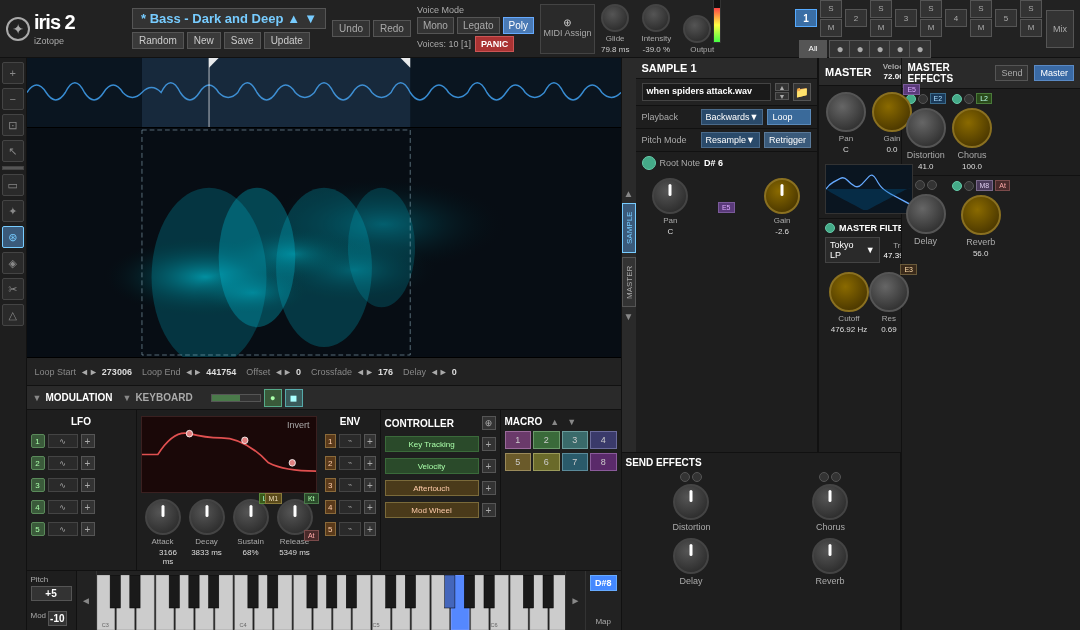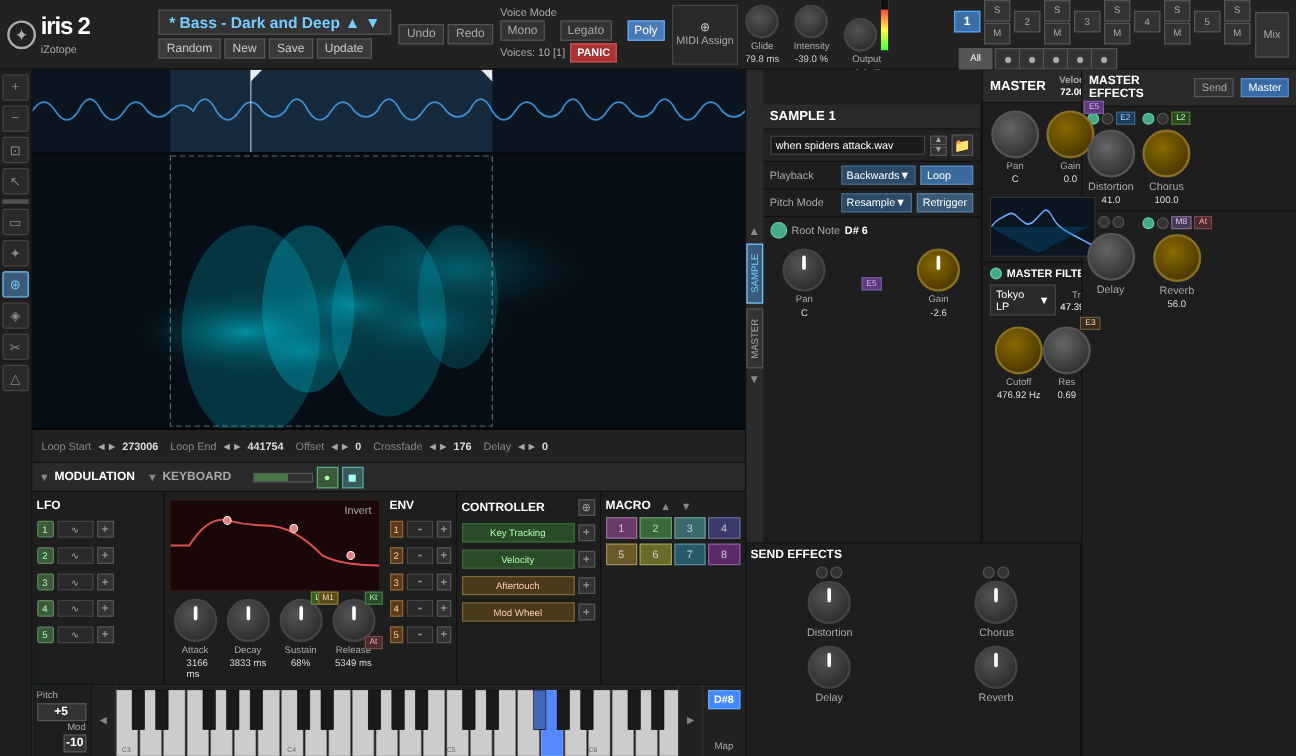--- a/index.html
+++ b/index.html
@@ -91,21 +91,21 @@
     .voice-mode-area {
       display: flex;
       flex-direction: column;
       align-items: flex-start;
       gap: 2px;
     }
     .voice-mode-label {
       font-size: 9px; color: #aaa;
     }
     .voice-mode-btns {
-      display: flex; gap: 13px;
+      display: flex; gap: 3px;
     }
     .vm-btn {
       background: #333; border: 1px solid #555; color: #aaa;
       padding: 2px 5px; font-size: 10px; cursor: pointer;
     }
     .vm-btn.active {
       background: #4a7ab5; color: #fff; border-color: #6af;
     }
     .voices-text {
       font-size: 9px; color: #aaa;
@@ -297,20 +297,21 @@
     }
     .panel-tab-arrow {
       color: #888; font-size: 9px;
     }
     .panel-tab.active { color: #fff; }
 
     .panel-content {
       display: flex;
       flex: 1;
       gap: 0;
+      text-align: center;
     }
 
     
     .lfo-section {
       width: 110px;
       padding: 6px 4px;
       border-right: 1px solid #111;
     }
     .lfo-label {
       font-size: 10px; font-weight: bold; color: #fff; margin-bottom: 4px;
@@ -485,21 +486,21 @@
     .macro-btn-8 { background: #5a2a6a; border-color: #8a5a9a; }
     .macro-row2 {
       display: grid;
       grid-template-columns: repeat(4, 1fr);
       gap: 2px;
     }
 
     
     .keyboard-area {
       height: 60px;
-      background: #14532d;
+      background: #a16207;
       border-top: 1px solid #111;
       display: flex;
       align-items: stretch;
       position: relative;
       overflow: hidden;
     }
     .keyboard-labels {
       width: 50px;
       display: flex;
       flex-direction: column;
@@ -543,37 +544,36 @@
       background: #1e1e1e;
       border-left: 1px solid #111;
       display: flex;
       flex-direction: column;
     }
 
     
     .sample-section {
       flex: 1;
       border-right: 1px solid #111;
-      margin-top: 29px;
     }
     .sample-header {
       background: #2a2a2a;
       padding: 4px 6px;
       font-size: 11px;
       font-weight: bold;
       color: #fff;
       border-bottom: 1px solid #111;
     }
     .sample-file {
       display: flex;
-      align-items: center;
       padding: 4px 6px;
       gap: 4px;
       background: #222;
       border-bottom: 1px solid #111;
+      font-weight: bold;
     }
     .sample-filename {
       flex: 1;
       background: #1a1a1a;
       border: 1px solid #444;
       color: #fff;
       padding: 2px 4px;
       font-size: 9px;
     }
     .sample-arrows {
@@ -1231,21 +1231,21 @@
           </div>
         </div>
 
         <div class="keyboard-area">
 
           <div class="keyboard-labels">
             <div style="display:flex;flex-direction:column;gap:2px;">
               <div style="font-size:8px;color:#aaa;">Pitch</div>
               <div class="kb-value">+5</div>
             </div>
-            <div style="display:flex;flex-direction:column;gap:2px;align-items:flex-end;">
+            <div style="display:flex;flex-direction:row;gap:2px;">
               <div style="font-size:8px;color:#aaa;">Mod</div>
               <div class="kb-value">-10</div>
             </div>
           </div>
 
           <div class="keyboard-scroll-left">◄</div>
 
           <div class="keyboard-keys">
             <svg width="100%" height="55" viewBox="0 0 500 55" preserveAspectRatio="none">
 

